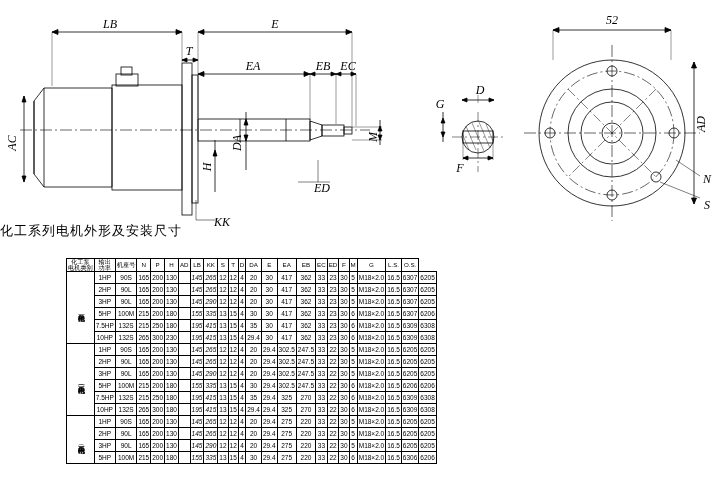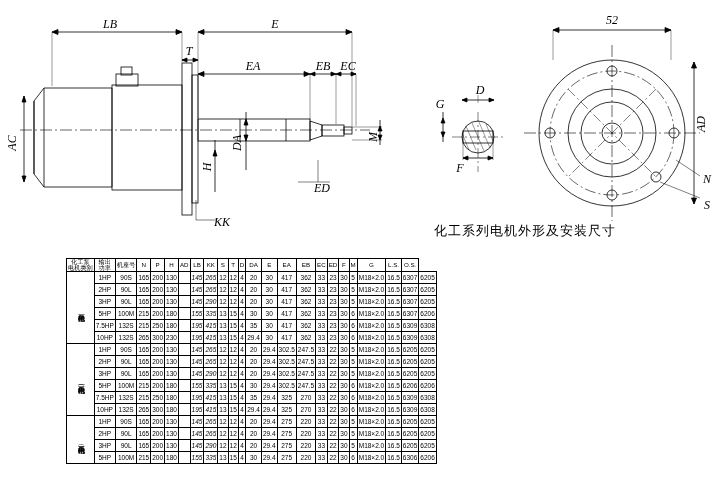--- a/index.html
+++ b/index.html
@@ -4,27 +4,27 @@
 <style>
   html,body{margin:0;padding:0;}
   body{
     width:720px;height:491px;
     background:#ffffff;
     font-family:"Liberation Sans", sans-serif;
     color:#000;
     overflow:hidden;
     position:relative;
   }
-  .stage{position:relative;width:591px;height:491px;padding-left:25px;}
+  .stage{position:relative;width:591px;height:491px;}
   svg.draw{position:absolute;left:0;top:0;width:720px;height:491px;}
   .cap{
     position:absolute;
     left:0;right:0;
     top:222px;
-    text-align:right;
+    text-align:left;
     font-size:13px;
     letter-spacing:1px;
     font-family:"DejaVu Sans", sans-serif;
   }
   table.specs{
     position:absolute;
     left:66px;top:258px;
     border-collapse:collapse;
     font-size:6.5px;
     font-family:"Liberation Sans", sans-serif;

